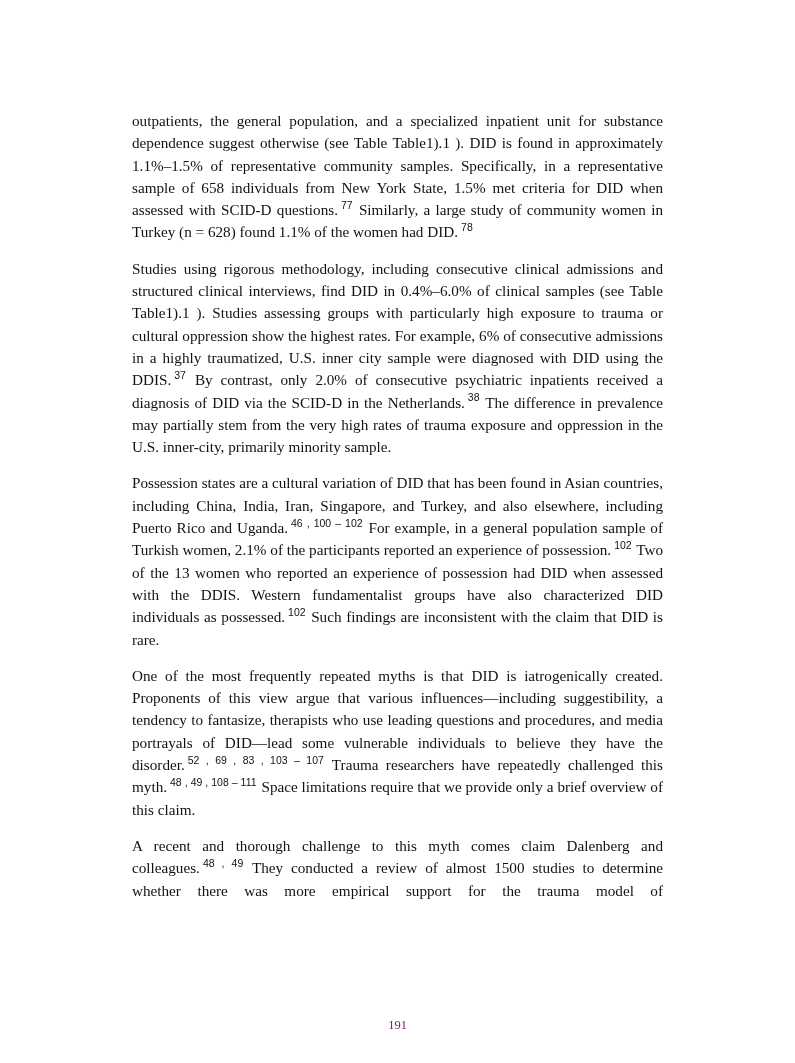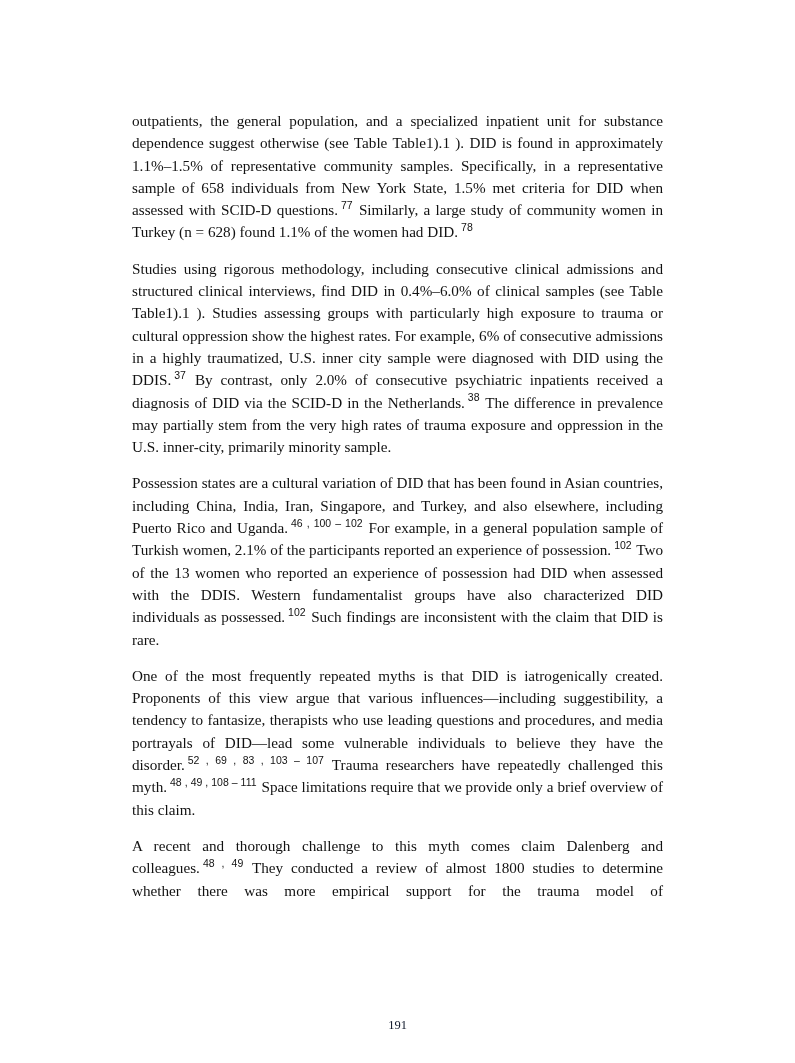--- a/index.html
+++ b/index.html
@@ -44,31 +44,31 @@
       text-align: justify;
       text-align-last: left;
     }
     .page-number {
       position: absolute;
       left: 0;
       width: 795px;
       top: 1018px;
       text-align: center;
       font-size: 12.5px;
-      color: #0f172a;
+      color: #701a75;
     }
   </style>
 </head>
 <body>
 
 <div class="page">
   <div id="section-a">
       <p><span>outpatients, the general population, and a specialized inpatient unit for substance dependence suggest otherwise (see Table Table1).1 ). DID is found in approximately 1.1%–1.5% of representative community samples. Specifically, in a representative sample of 658 individuals from New York State, 1.5% met criteria for DID when assessed with SCID-D questions.</span><sup>77</sup><span> Similarly, a large study of community women in Turkey (n = 628) found 1.1% of the women had DID.</span><sup>78</sup></p>
       <p><span>Studies using rigorous methodology, including consecutive clinical admissions and structured clinical interviews, find DID in 0.4%–6.0% of clinical samples (see Table Table1).1 ). Studies assessing groups with particularly high exposure to trauma or cultural oppression show the highest rates. For example, 6% of consecutive admissions in a highly traumatized, U.S. inner city sample were diagnosed with DID using the DDIS.</span><sup>37</sup><span> By contrast, only 2.0% of consecutive psychiatric inpatients received a diagnosis of DID via the SCID-D in the Netherlands.</span><sup>38</sup><span> The difference in prevalence may partially stem from the very high rates of trauma exposure and oppression in the U.S. inner-city, primarily minority sample.</span></p>
       <p><span>Possession states are a cultural variation of DID that has been found in Asian countries, including China, India, Iran, Singapore, and Turkey, and also elsewhere, including Puerto Rico and Uganda.</span><sup>46 , 100 – 102</sup><span> For example, in a general population sample of Turkish women, 2.1% of the participants reported an experience of possession.</span><sup>102</sup><span> Two of the 13 women who reported an experience of possession had DID when assessed with the DDIS. Western fundamentalist groups have also characterized DID individuals as possessed.</span><sup>102</sup><span> Such findings are inconsistent with the claim that DID is rare.</span></p>
     </div>
   <div id="section-b">
       <p><span>One of the most frequently repeated myths is that DID is iatrogenically created. Proponents of this view argue that various influences—including suggestibility, a tendency to fantasize, therapists who use leading questions and procedures, and media portrayals of DID—lead some vulnerable individuals to believe they have the disorder.</span><sup>52 , 69 , 83 , 103 – 107</sup><span> Trauma researchers have repeatedly challenged this myth.</span><sup>48 , 49 , 108 – 111</sup><span> Space limitations require that we provide only a brief overview of this claim.</span></p>
-      <p class="last"><span>A recent and thorough challenge to this myth comes claim Dalenberg and colleagues.</span><sup>48 , 49</sup><span> They conducted a review of almost 1800 studies to determine whether there was more empirical support for the trauma model of</span></p>
+      <p class="last"><span>A recent and thorough challenge to this myth comes claim Dalenberg and colleagues.</span><sup>48 , 49</sup><span> They conducted a review of almost 1500 studies to determine whether there was more empirical support for the trauma model of</span></p>
     </div>
 </div>
 
 <div class="page-number">191</div>
 
 </body></html>

